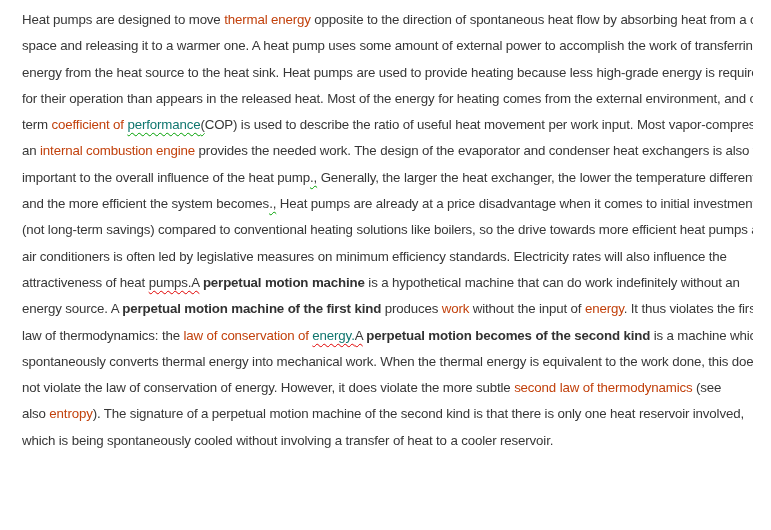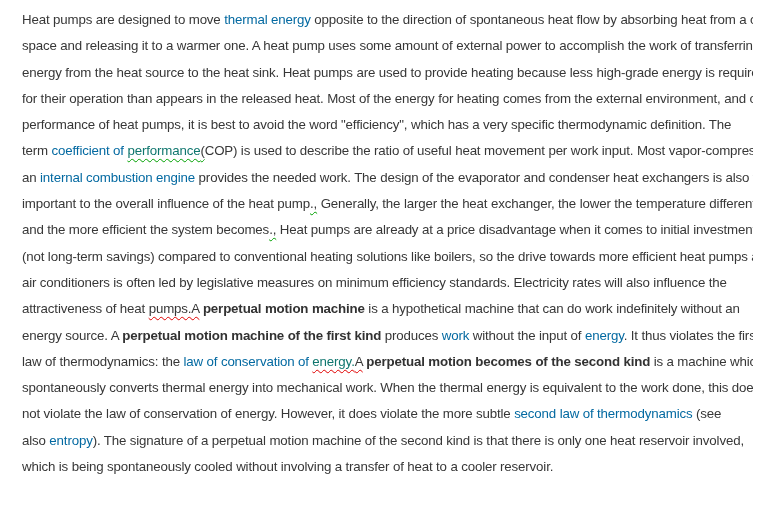--- a/index.html
+++ b/index.html
@@ -22,21 +22,21 @@
     background: #ffffff;
   }
   .text-line {
     height: 26.3px;
     line-height: 26.3px;
     white-space: nowrap;
     overflow: hidden;
   }
   .seg { display: inline; }
   .link {
-    color: #0369a1;
+    color: #c2410c;
     text-decoration: none;
     cursor: pointer;
   }
   .bold {
     font-weight: bold;
     color: #323232;
   }
   .sq-green {
     text-decoration-line: underline;
     text-decoration-style: wavy;
@@ -58,21 +58,20 @@
 </style>
 </head>
 <body>
 
 <div class="doc-page">
   <div id="document-text">
       <div class="text-line"><span class="seg">Heat pumps are designed to move </span><span class="seg link">thermal energy</span><span class="seg"> opposite to the direction of spontaneous heat flow by absorbing heat from a cold</span></div>
       <div class="text-line"><span class="seg">space and releasing it to a warmer one. A heat pump uses some amount of external power to accomplish the work of transferring</span></div>
       <div class="text-line"><span class="seg">energy from the heat source to the heat sink. Heat pumps are used to provide heating because less high-grade energy is required</span></div>
       <div class="text-line"><span class="seg">for their operation than appears in the released heat. Most of the energy for heating comes from the external environment, and only</span></div>
-      <div class="text-line"><span class="seg">performance of heat pumps, it is best to avoid the word "efficiency", which has a very specific thermodynamic definition. The</span></div>
       <div class="text-line"><span class="seg">term </span><span class="seg link">coefficient of </span><span class="seg link sq-green">performance</span><span class="seg sq-green">(</span><span class="seg">COP) is used to describe the ratio of useful heat movement per work input. Most vapor-compression</span></div>
       <div class="text-line"><span class="seg">an </span><span class="seg link">internal combustion engine</span><span class="seg"> provides the needed work. The design of the evaporator and condenser heat exchangers is also very</span></div>
       <div class="text-line"><span class="seg">important to the overall influence of the heat pump</span><span class="seg sq-green">.,</span><span class="seg"> Generally, the larger the heat exchanger, the lower the temperature differential</span></div>
       <div class="text-line"><span class="seg">and the more efficient the system becomes</span><span class="seg sq-green">.,</span><span class="seg"> Heat pumps are already at a price disadvantage when it comes to initial investment</span></div>
       <div class="text-line"><span class="seg">(not long-term savings) compared to conventional heating solutions like boilers, so the drive towards more efficient heat pumps and</span></div>
       <div class="text-line"><span class="seg">air conditioners is often led by legislative measures on minimum efficiency standards. Electricity rates will also influence the</span></div>
       <div class="text-line"><span class="seg">attractiveness of heat </span><span class="seg sq-red">pumps.A</span><span class="seg"> </span><span class="seg bold">perpetual motion machine</span><span class="seg"> is a hypothetical machine that can do work indefinitely without an</span></div>
       <div class="text-line"><span class="seg">energy source. A </span><span class="seg bold">perpetual motion machine of the first kind</span><span class="seg"> produces </span><span class="seg link">work</span><span class="seg"> without the input of </span><span class="seg link">energy</span><span class="seg">. It thus violates the first</span></div>
       <div class="text-line"><span class="seg">law of thermodynamics: the </span><span class="seg link">law of conservation of </span><span class="seg link sq-red">energy.</span><span class="seg sq-red">A</span><span class="seg"> </span><span class="seg bold">perpetual motion becomes of the second kind</span><span class="seg"> is a machine which</span></div>
       <div class="text-line"><span class="seg">spontaneously converts thermal energy into mechanical work. When the thermal energy is equivalent to the work done, this does</span></div>

